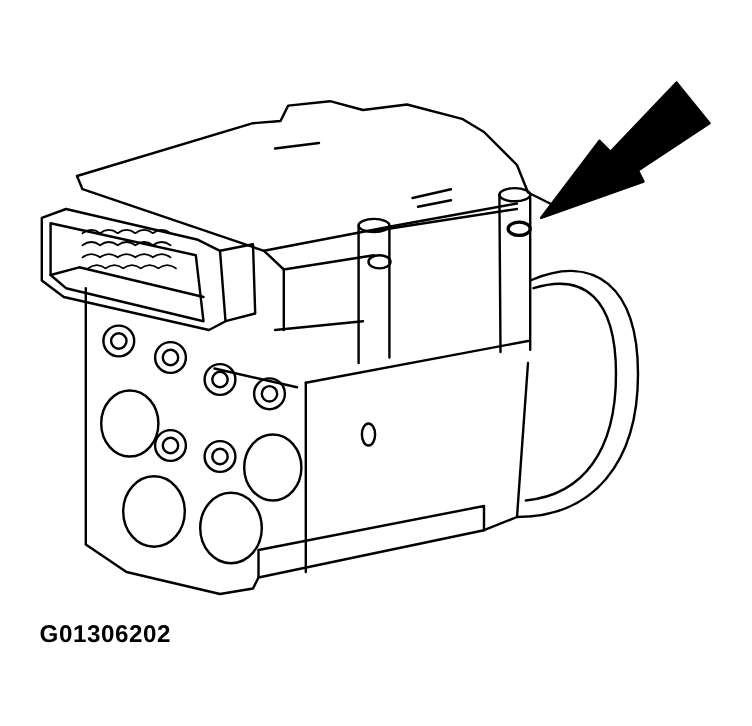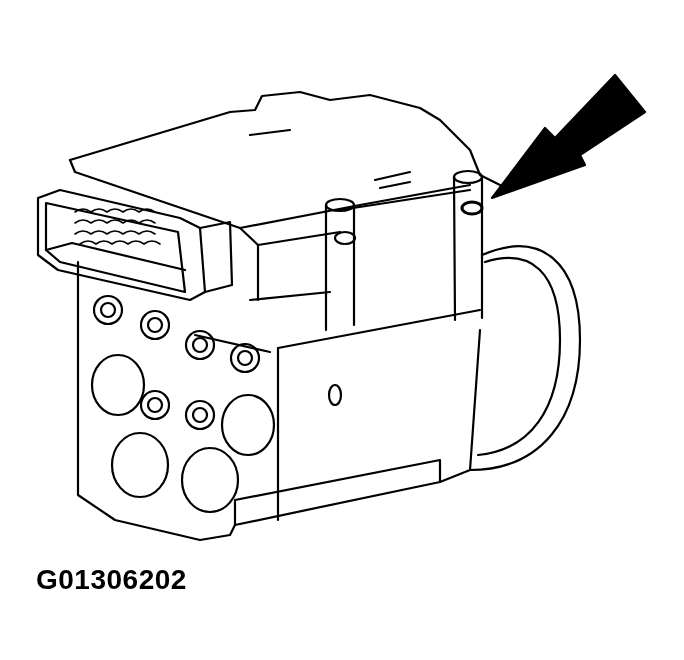--- a/index.html
+++ b/index.html
@@ -1,18 +1,18 @@
 <!DOCTYPE html>
 <html><head>
 <meta charset="utf-8">
 <style>
   html,body{margin:0;padding:0;background:#fff;}
   body{width:684px;height:660px;position:relative;overflow:hidden;}
   #figure{position:absolute;left:0;top:0;width:684px;height:660px;}
-  #caption{position:absolute;left:36px;top:564px;font-family:"Liberation Sans",sans-serif;font-weight:bold;font-size:28px;color:#000;letter-spacing:0.5px;text-align:center;}
+  #caption{position:absolute;left:36px;top:564px;font-family:"Liberation Sans",sans-serif;font-weight:bold;font-size:22px;color:#000;letter-spacing:0.5px;text-align:center;}
 </style>
 </head>
 <body>
 
 <svg id="figure" viewBox="0 0 684 660" xmlns="http://www.w3.org/2000/svg" fill="none" stroke="#000" stroke-width="2.2" stroke-linejoin="round" stroke-linecap="round">
 
   <g>
     <path d="M70 160 L230 112 L255 110 L262 96 L300 92 L330 100 L370 95 L420 108 L440 120 L470 150 L480 175 L500 185"></path>
     <path d="M70 160 L75 172 L240 228 L360 205 L470 185"></path>
     <path d="M240 228 L258 245 L258 300"></path>

